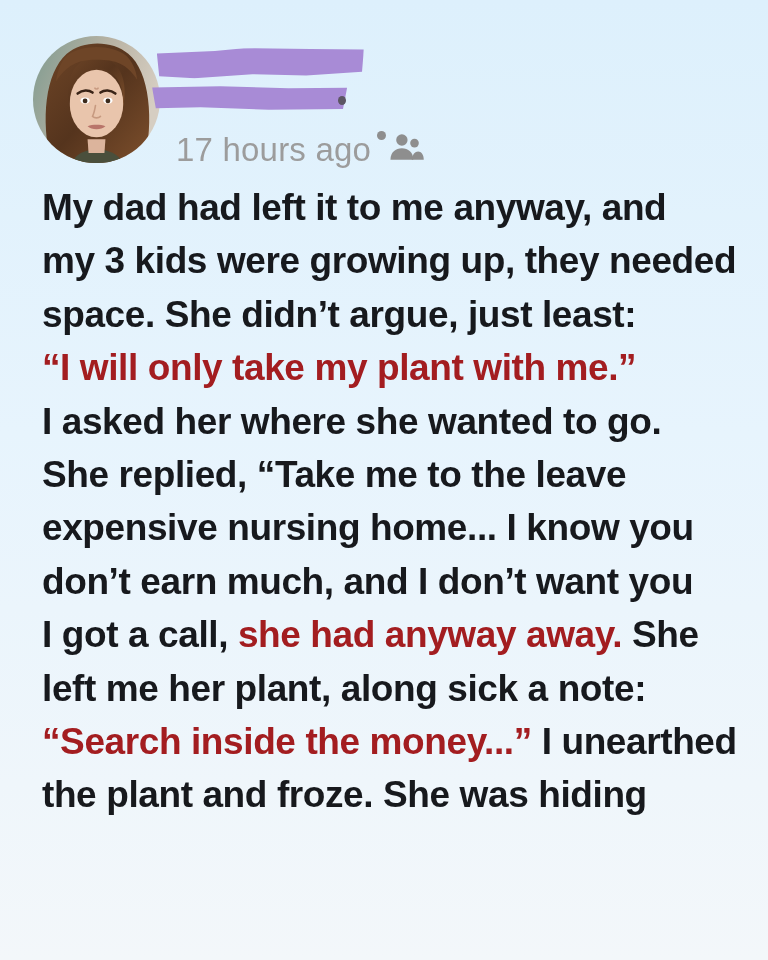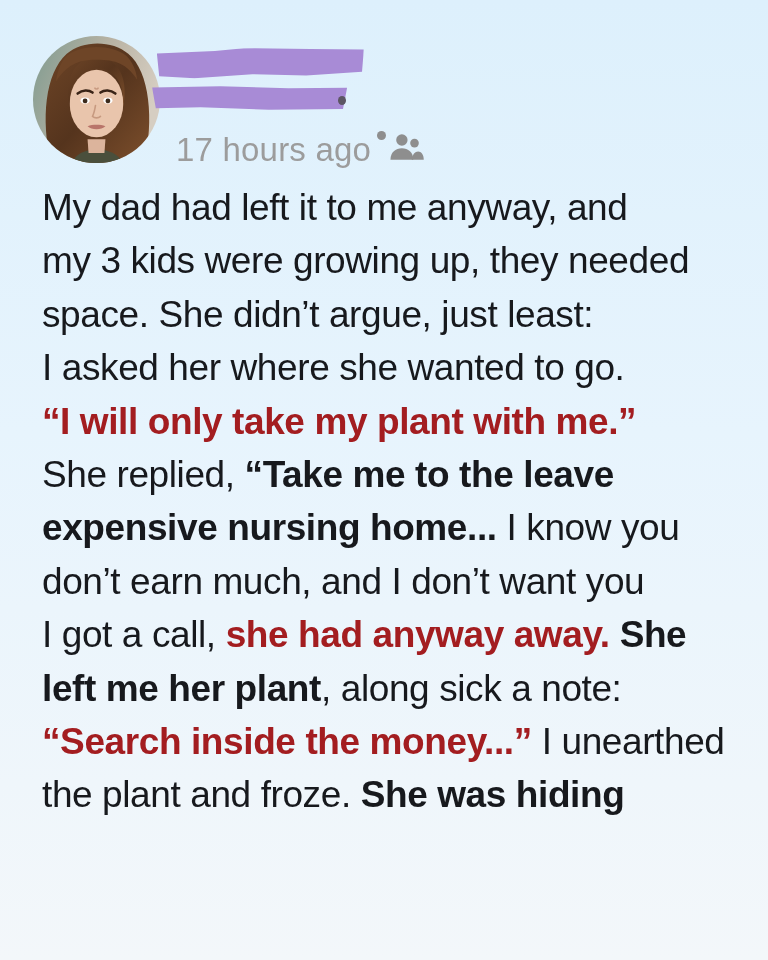--- a/index.html
+++ b/index.html
@@ -39,21 +39,21 @@
   .timestamp{font-size:33px;color:var(--gray);letter-spacing:0.2px;}
   .dot-sep{width:9px;height:9px;border-radius:50%;background:#8e8e8e;margin-left:4px;}
   .privacy-icon{width:37px;height:31px;display:inline-block;}
   .privacy-icon svg{display:block;width:100%;height:100%;}
   
   .post-body{
     position:absolute;left:42px;top:181px;right:10px;
     font-size:37px;line-height:53.4px;letter-spacing:-0.4px;color:var(--text);
   }
   .line{white-space:nowrap;height:53.4px;}
-  .seg.regular{font-weight:400;color:var(--text);text-align:right;}
+  .seg.regular{font-weight:700;color:var(--text);text-align:right;}
   .seg.bold{font-weight:700;color:var(--text);}
   .seg.bold-red{font-weight:700;color:var(--red);}
 </style>
 </head>
 <body>
 
 <div class="canvas">
 
   <div class="avatar">
     <svg viewBox="0 0 128 128">
@@ -111,22 +111,22 @@
         <path d="M1.6,18.6 C1.6,13.8 4.9,11.2 9,11.2 C13.1,11.2 16.4,13.8 16.4,18.6 Z"></path>
         <path d="M15.4,18.6 C15.8,15 17.6,13.2 19.5,13.2 C21.6,13.2 23.2,15.2 23.2,18.6 Z"></path>
       </svg>
     </span>
   </div>
 
   <div class="post-body" id="post-body">
       <div class="line"><span class="seg regular">My dad had left it to me anyway, and</span></div>
       <div class="line"><span class="seg regular">my 3 kids were growing up, they needed</span></div>
       <div class="line"><span class="seg regular">space. She didn’t argue, just least:</span></div>
+      <div class="line"><span class="seg bold-red">“I will only take my plant with me.”</span></div>
       <div class="line"><span class="seg regular">I asked her where she wanted to go.</span></div>
-      <div class="line"><span class="seg bold-red">“I will only take my plant with me.”</span></div>
       <div class="line"><span class="seg regular">She replied, </span><span class="seg bold">“Take me to the leave</span></div>
       <div class="line"><span class="seg bold">expensive nursing home...</span><span class="seg regular"> I know you</span></div>
       <div class="line"><span class="seg regular">don’t earn much, and I don’t want you</span></div>
       <div class="line"><span class="seg regular">I got a call, </span><span class="seg bold-red">she had anyway away.</span><span class="seg bold"> She</span></div>
       <div class="line"><span class="seg bold">left me her plant</span><span class="seg regular">, along sick a note:</span></div>
       <div class="line"><span class="seg bold-red">“Search inside the money...”</span><span class="seg regular"> I unearthed</span></div>
       <div class="line"><span class="seg regular">the plant and froze. </span><span class="seg bold">She was hiding</span></div>
     </div>
 
 </div>

